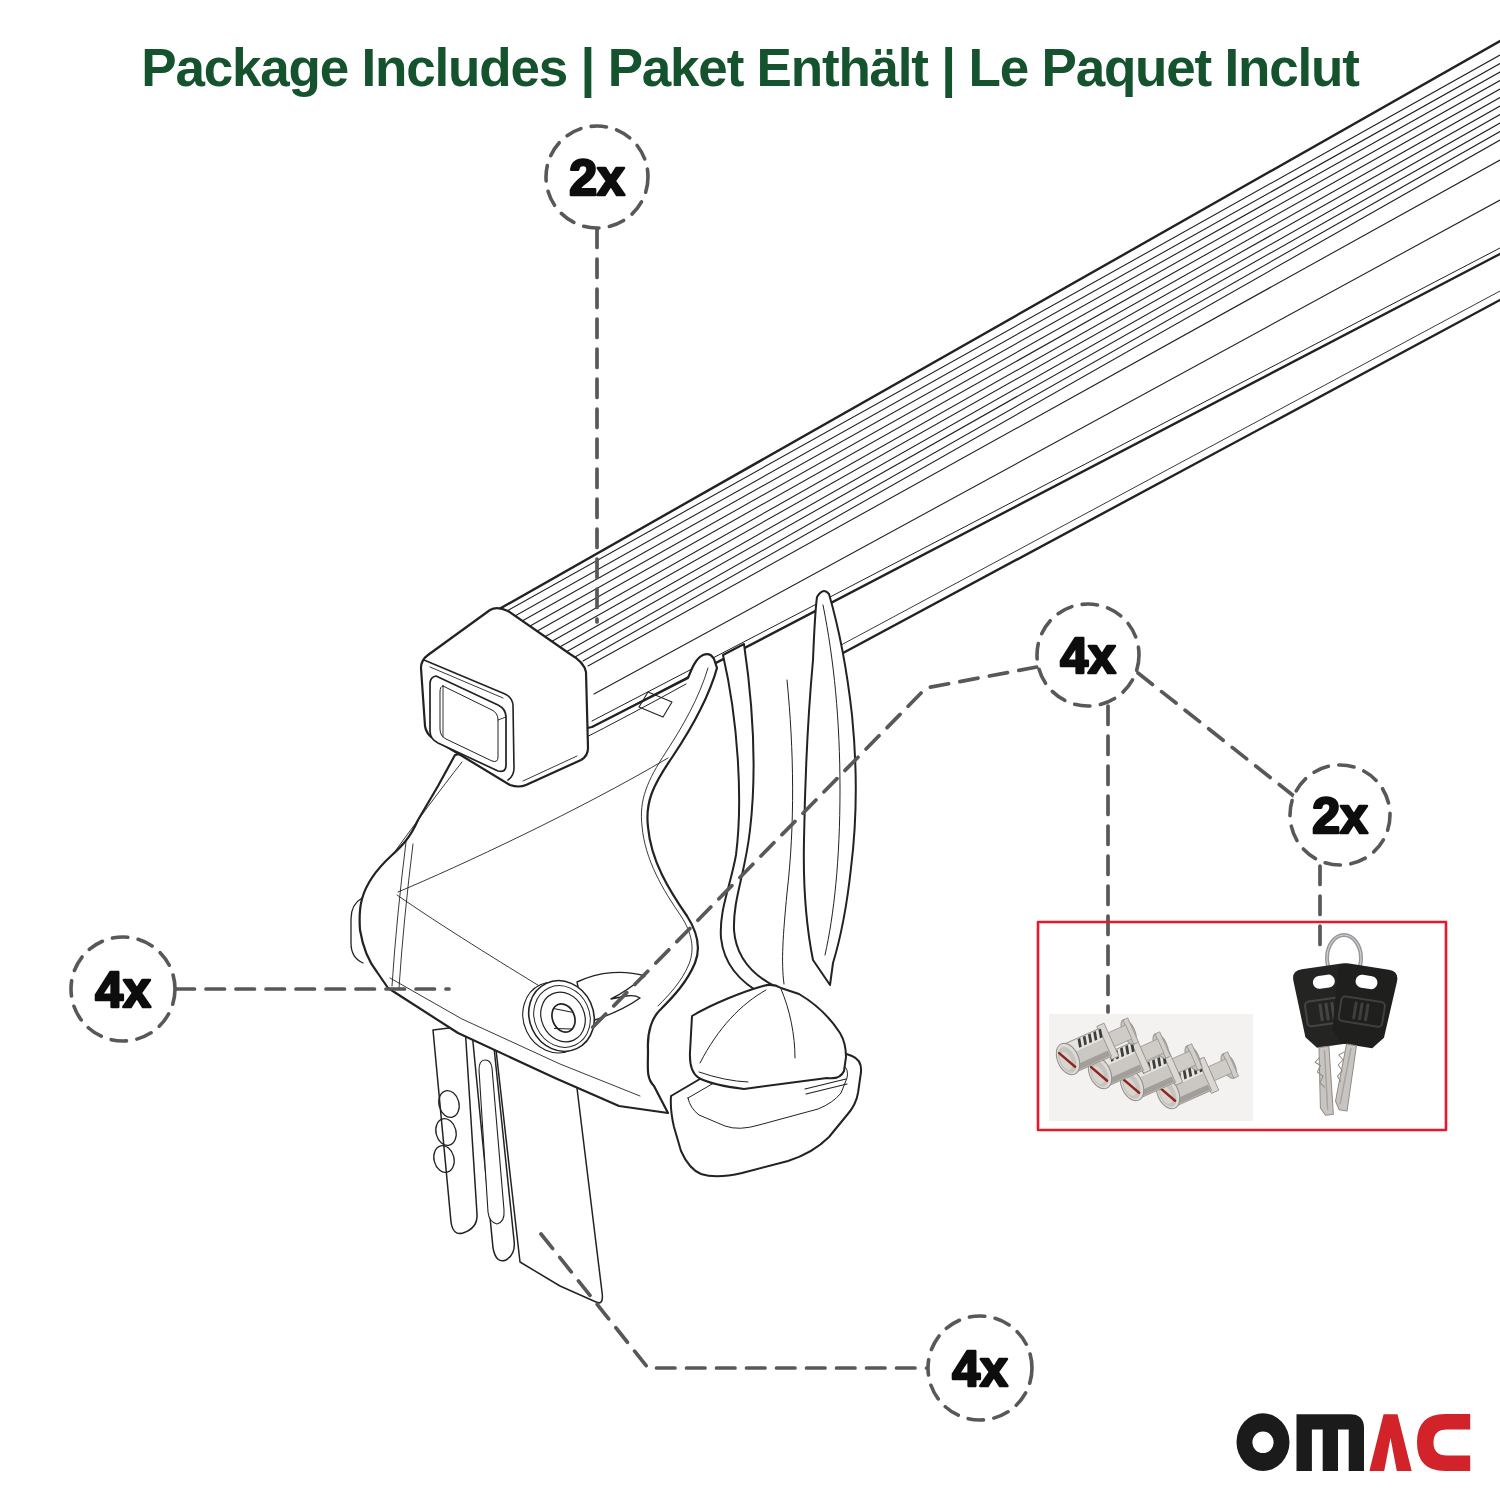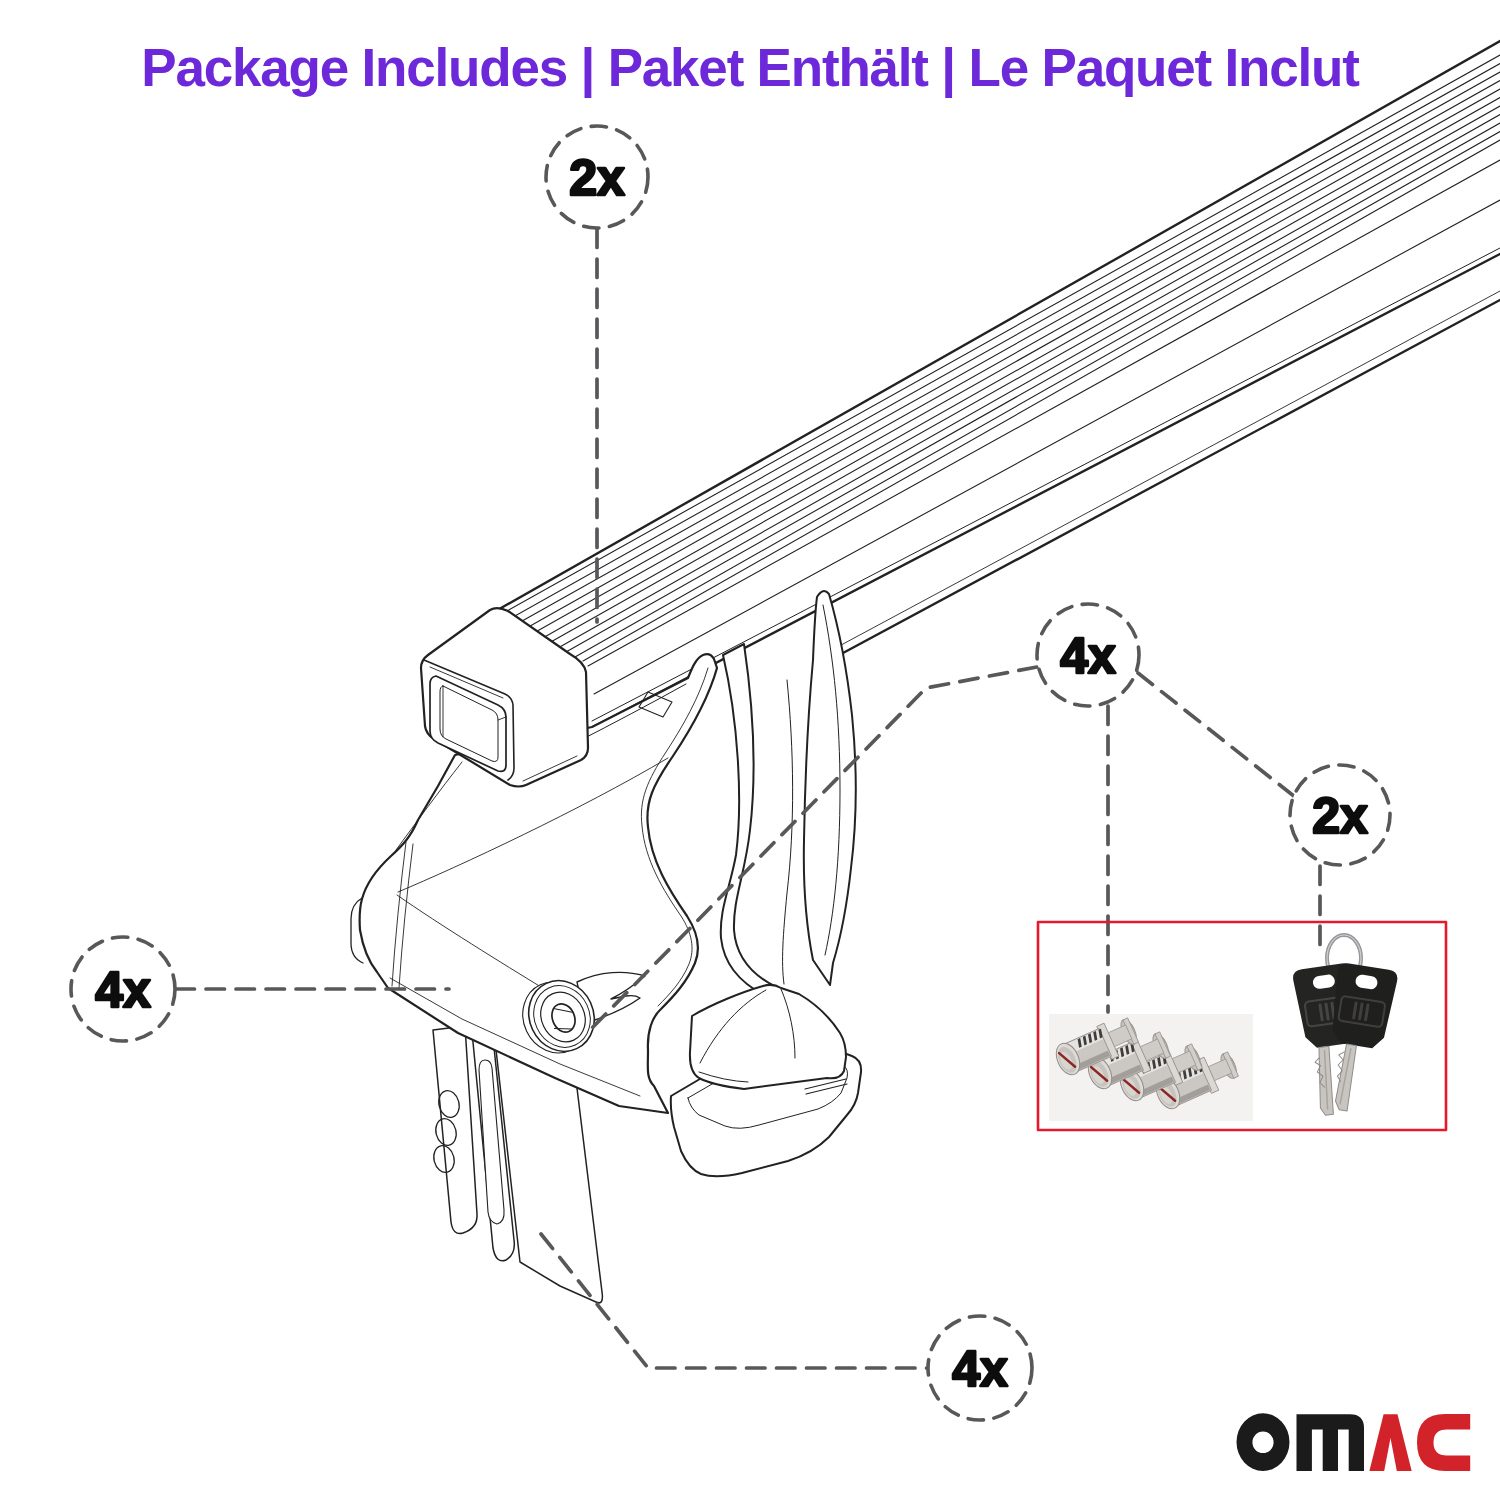--- a/index.html
+++ b/index.html
@@ -1,19 +1,19 @@
 <!DOCTYPE html>
 <html><head>
 <meta charset="utf-8">
 <style>
   html,body{margin:0;padding:0;background:#ffffff;}
   #page{position:relative;width:1500px;height:1500px;background:#fff;overflow:hidden;
         font-family:"Liberation Sans", sans-serif;}
   #title{position:absolute;top:41px;left:0;width:1500px;text-align:center;line-height:1;
-         font-size:53px;font-weight:bold;color:#6d28d9;letter-spacing:-1.2px;white-space:nowrap;}
+         font-size:53px;font-weight:bold;color:#14532d;letter-spacing:-1.2px;white-space:nowrap;}
 </style>
 </head>
 <body>
 <div id="page">
   <div id="title">Package Includes | Paket Enthält | Le Paquet Inclut</div>
   <svg width="1500" height="1500" viewBox="0 0 1500 1500" style="position:absolute;left:0;top:0;" fill="none" stroke-linejoin="round" stroke-linecap="round">
 
     <g id="bar" stroke="#222222">
       <line x1="494" y1="612" x2="1500" y2="41" stroke-width="2.4"></line>
 

